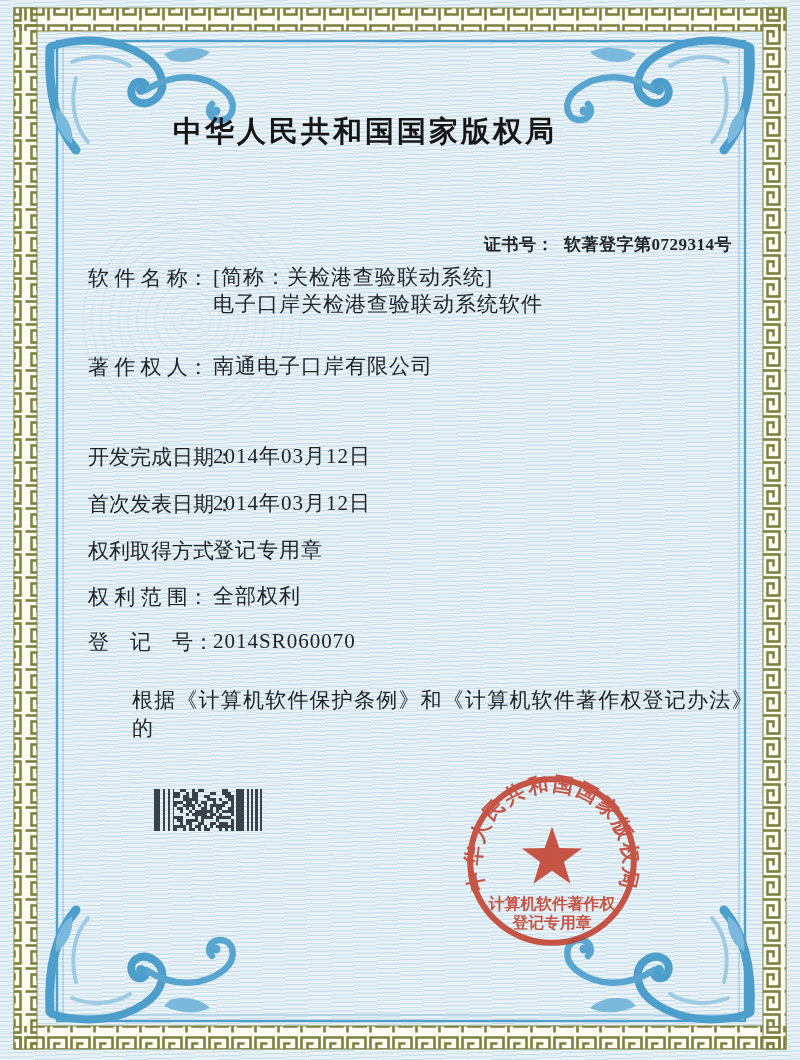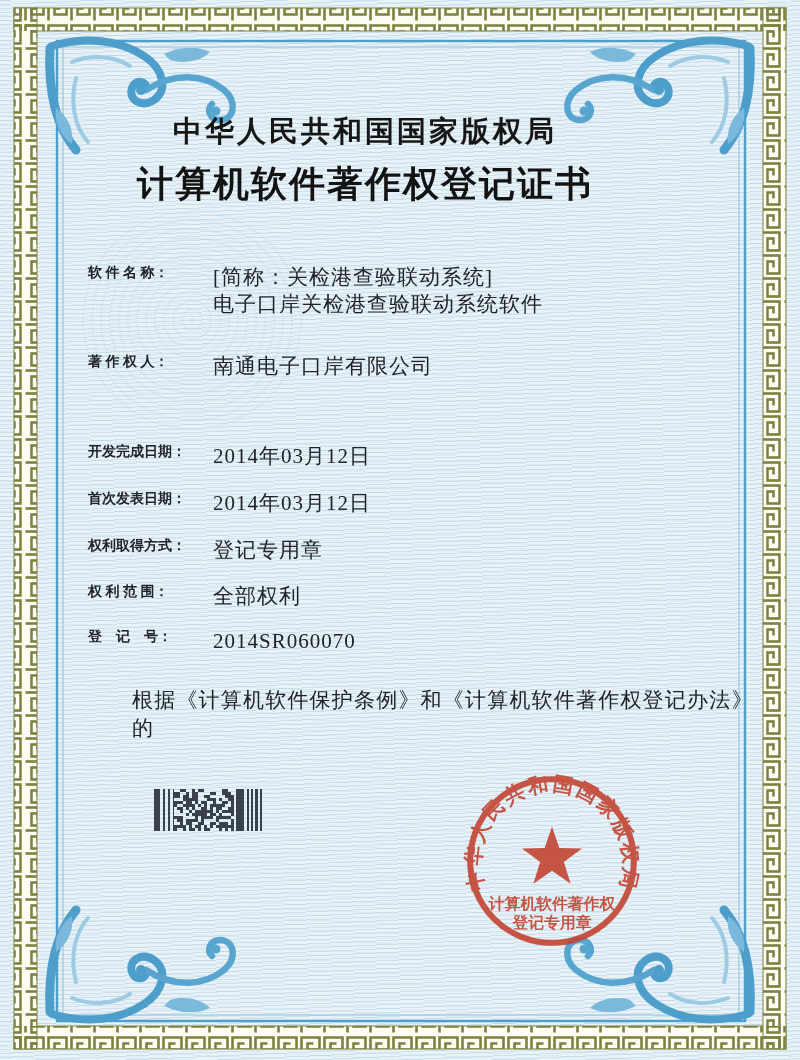--- a/index.html
+++ b/index.html
@@ -26,21 +26,21 @@
     left:0;top:112px;width:730px;text-align:center;
     font-size:29px;font-weight:bold;letter-spacing:3px;color:#161616;
   }
   .cert-title{
     left:0;top:160px;width:730px;text-align:center;
     font-size:36px;font-weight:bold;letter-spacing:2px;color:#131313;
   }
   .certno{left:484px;top:233px;font-size:17px;font-weight:bold;letter-spacing:0.5px;color:#20242a;}
   .certno .v{margin-left:10px;}
   .row{position:absolute;left:0;width:760px;}
-  .flabel{position:absolute;left:88px;font-size:14px;color:#20242a;white-space:pre;font-weight:bold;}
+  .flabel{position:absolute;left:88px;font-size:21px;color:#20242a;white-space:pre;}
   .fval{position:absolute;left:213px;font-size:21px;line-height:27px;letter-spacing:1px;color:#20242a;}
   .statement{position:absolute;left:88px;width:640px;font-size:21px;letter-spacing:1.2px;color:#20242a;}
   .statement.l1{padding-left:44px;}
   
   .barcode{left:154px;top:789px;width:114px;height:42px;display:flex;}
   .bc-left{width:20px;height:100%;background:repeating-linear-gradient(90deg,#39424a 0 2.5px,rgba(0,0,0,0) 2.5px 5px);border-left:4px solid #39424a;box-sizing:border-box;}
   .bc-mid{position:relative;width:62px;height:100%;}
   .bc-mid i{position:absolute;width:3px;height:3px;background:#39424a;}
   .bc-right{width:28px;height:100%;background:repeating-linear-gradient(90deg,#39424a 0 2px,rgba(0,0,0,0) 2px 4.5px);border-left:6px solid #39424a;box-sizing:border-box;}
   
@@ -94,22 +94,24 @@
 
     <use href="#orn" transform="translate(46,38)"></use>
     <use href="#orn" transform="translate(754,38) scale(-1,1)"></use>
     <use href="#orn" transform="translate(46,1022) scale(1,-1)"></use>
     <use href="#orn" transform="translate(754,1022) scale(-1,-1)"></use>
   </svg>
 
   <div class="wm"></div>
 
   <div class="abs authority">中华人民共和国国家版权局</div>
-  <div class="abs cert-title">计算机软件著作权登记证书</div>
-
+
+  <div class="abs certno">
+    <span>证书号：</span><span class="v">软著登字第0729314号</span>
+  </div>
 
   <div class="row" style="top:264px">
     <span class="flabel">软 件 名 称：</span>
     <span class="fval">
       <div>[简称：关检港查验联动系统]</div>
       <div>电子口岸关检港查验联动系统软件</div>
     </span>
   </div>
 
   <div class="row" style="top:353px">

